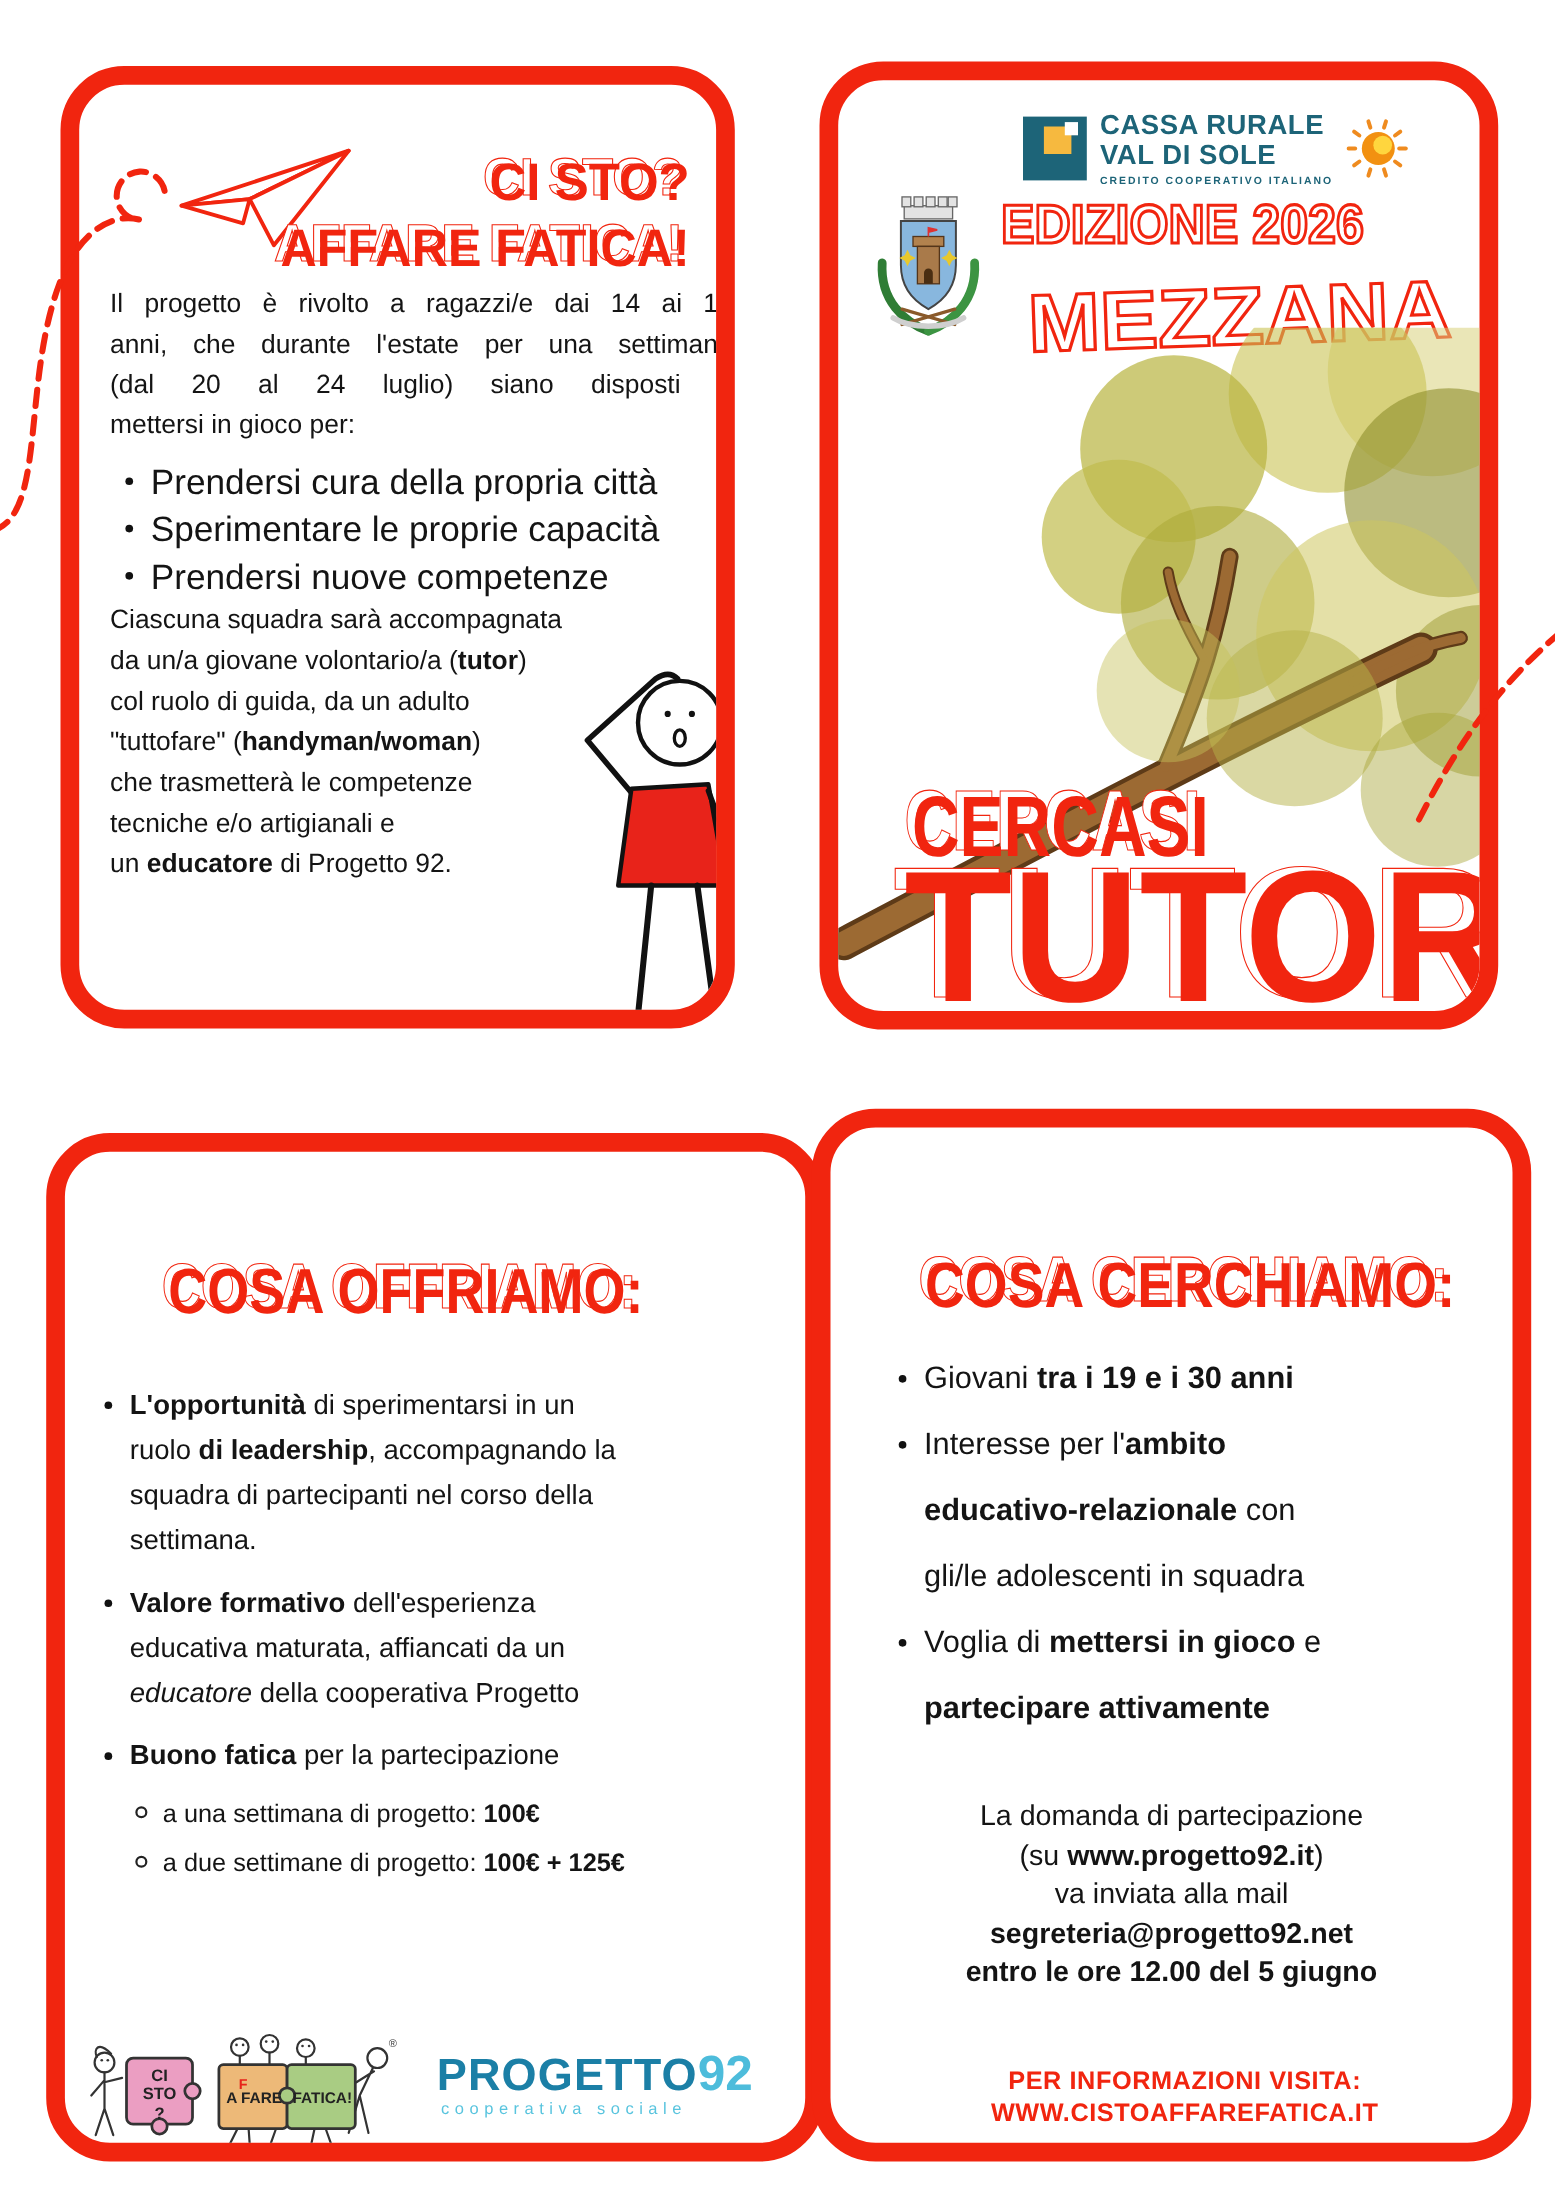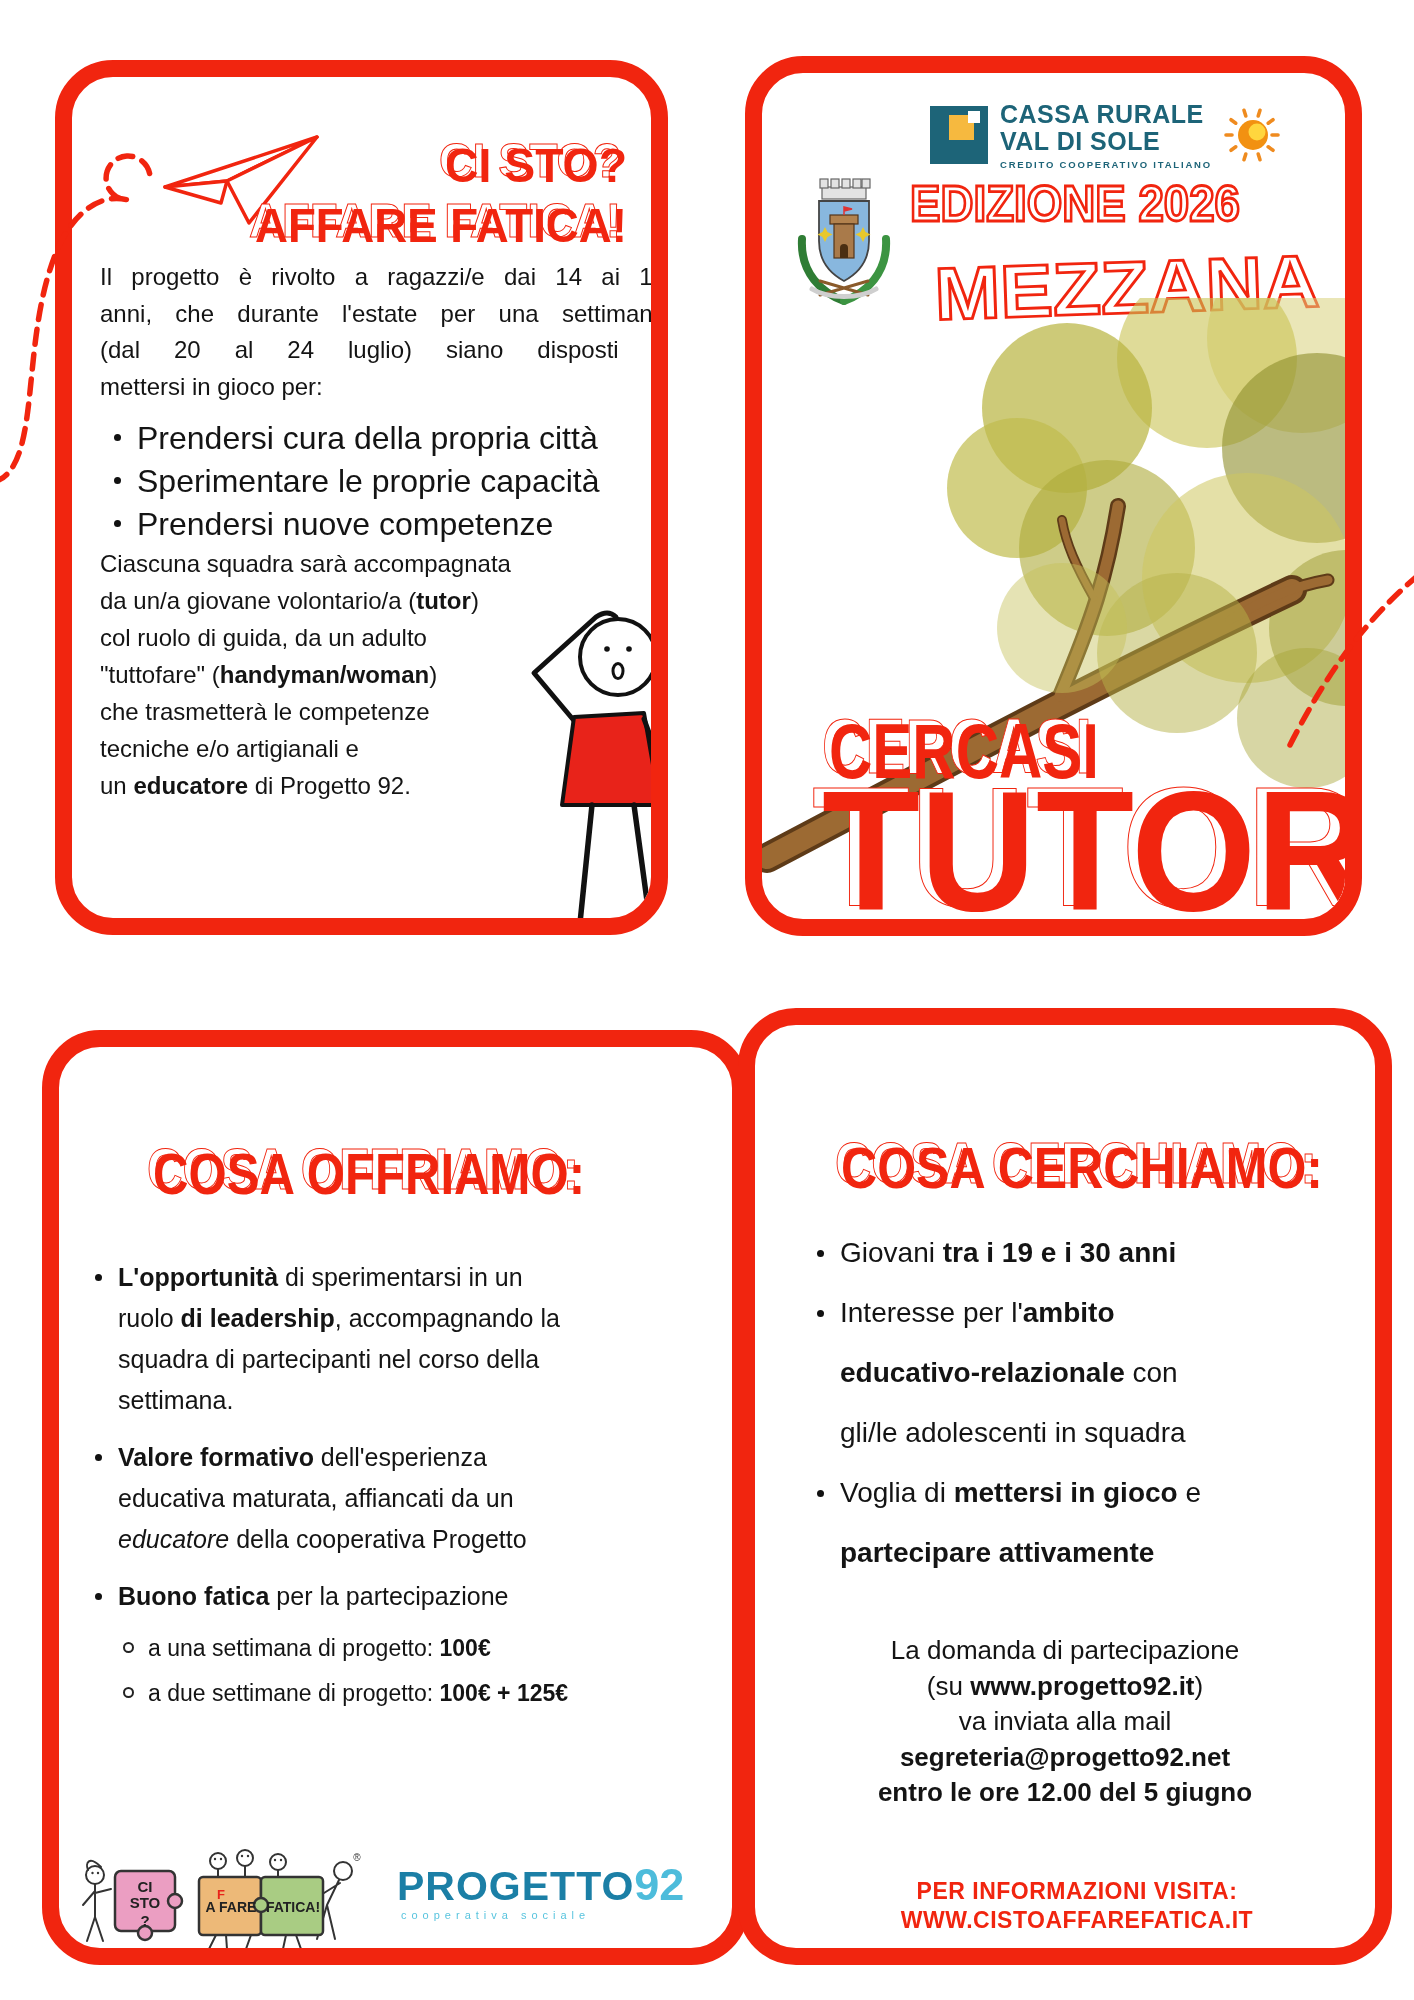--- a/index.html
+++ b/index.html
@@ -44,21 +44,21 @@
   .bl-body{left:36px;top:210px;width:575px;}
   .bullet{display:flex;align-items:flex-start;margin-bottom:16px;font-size:25px;}
   .bullet .lines{flex:1;line-height:41px;}
   .bullet .dot{margin-top:17px;}
   .subs{margin-left:28px;margin-top:2px;}
   .sub{display:flex;align-items:flex-start;font-size:23px;line-height:30px;margin-bottom:15px;}
   .odot{flex:0 0 auto;width:7px;height:7px;border-radius:50%;border:2.5px solid #222;background:#fff;margin:9px 14px 0 0;}
   .bl-footer-brand{left:338px;top:812px;white-space:nowrap;}
   .p1{font-size:41px;font-weight:bold;color:#1b7fa6;letter-spacing:1px;}
   .p2{font-size:45px;font-weight:bold;color:#4dbcdb;}
-  .psub{left:342px;top:862px;font-size:11px;color:#58c4de;letter-spacing:5px;}
+  .psub{left:342px;top:862px;font-size:15px;color:#58c4de;letter-spacing:5px;}
 
   
   .br-body{left:62px;top:198px;width:540px;}
   .br-body .bullet{font-size:28px;margin-bottom:0;}
   .br-body .bullet .lines{line-height:60px;}
   .br-body .bullet .dot{margin-top:27px;}
   .apply{left:0;top:608px;width:620px;text-align:center;font-size:26px;line-height:35.5px;}
   .info{left:0;top:852px;width:620px;text-align:center;color:var(--red);font-weight:bold;font-size:23px;line-height:29px;letter-spacing:.5px;padding-left:12px;}
 
   

